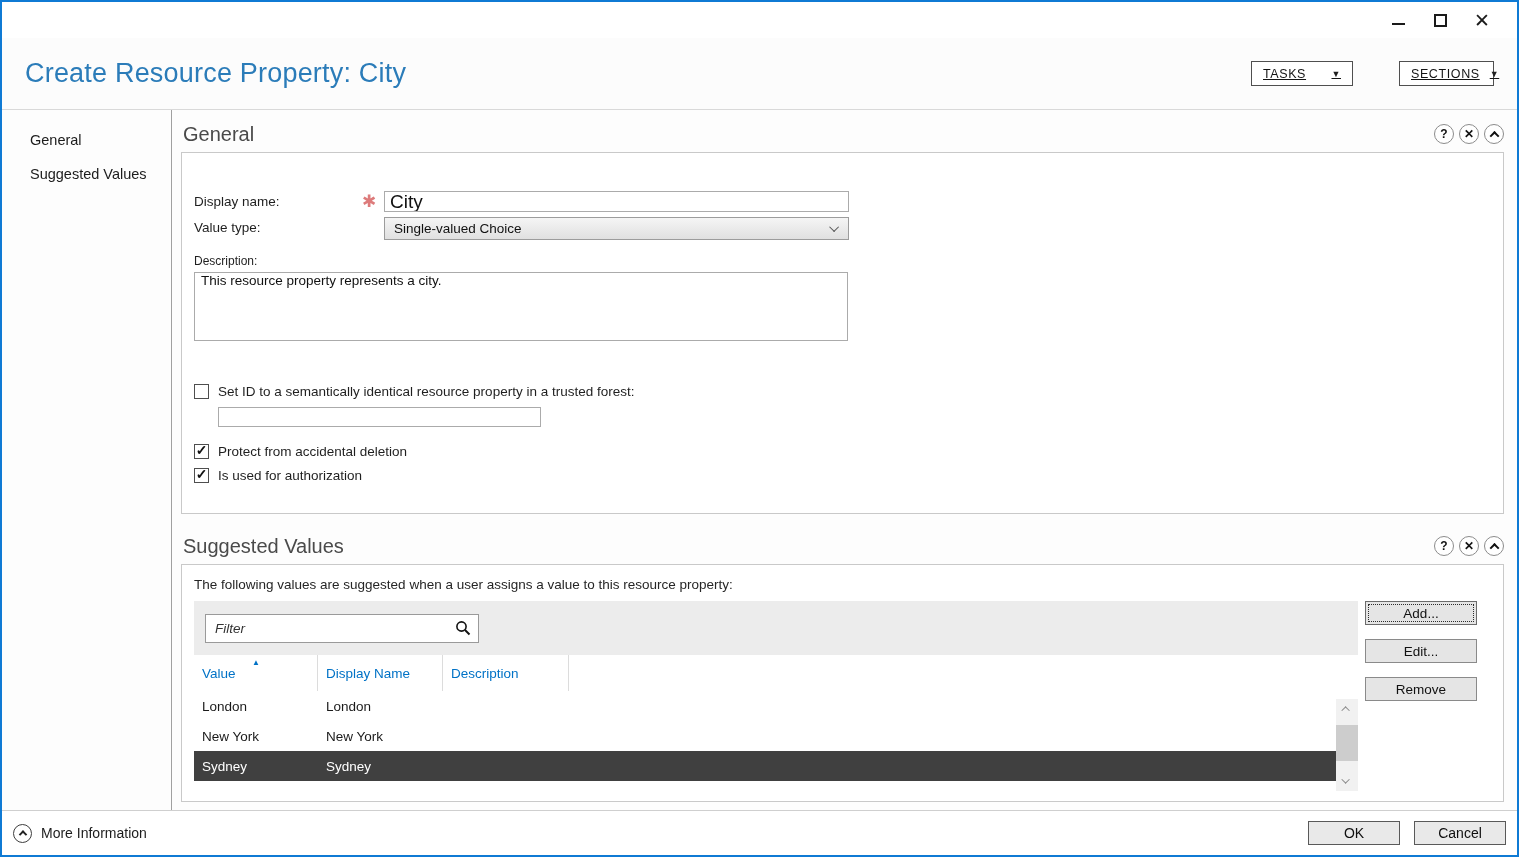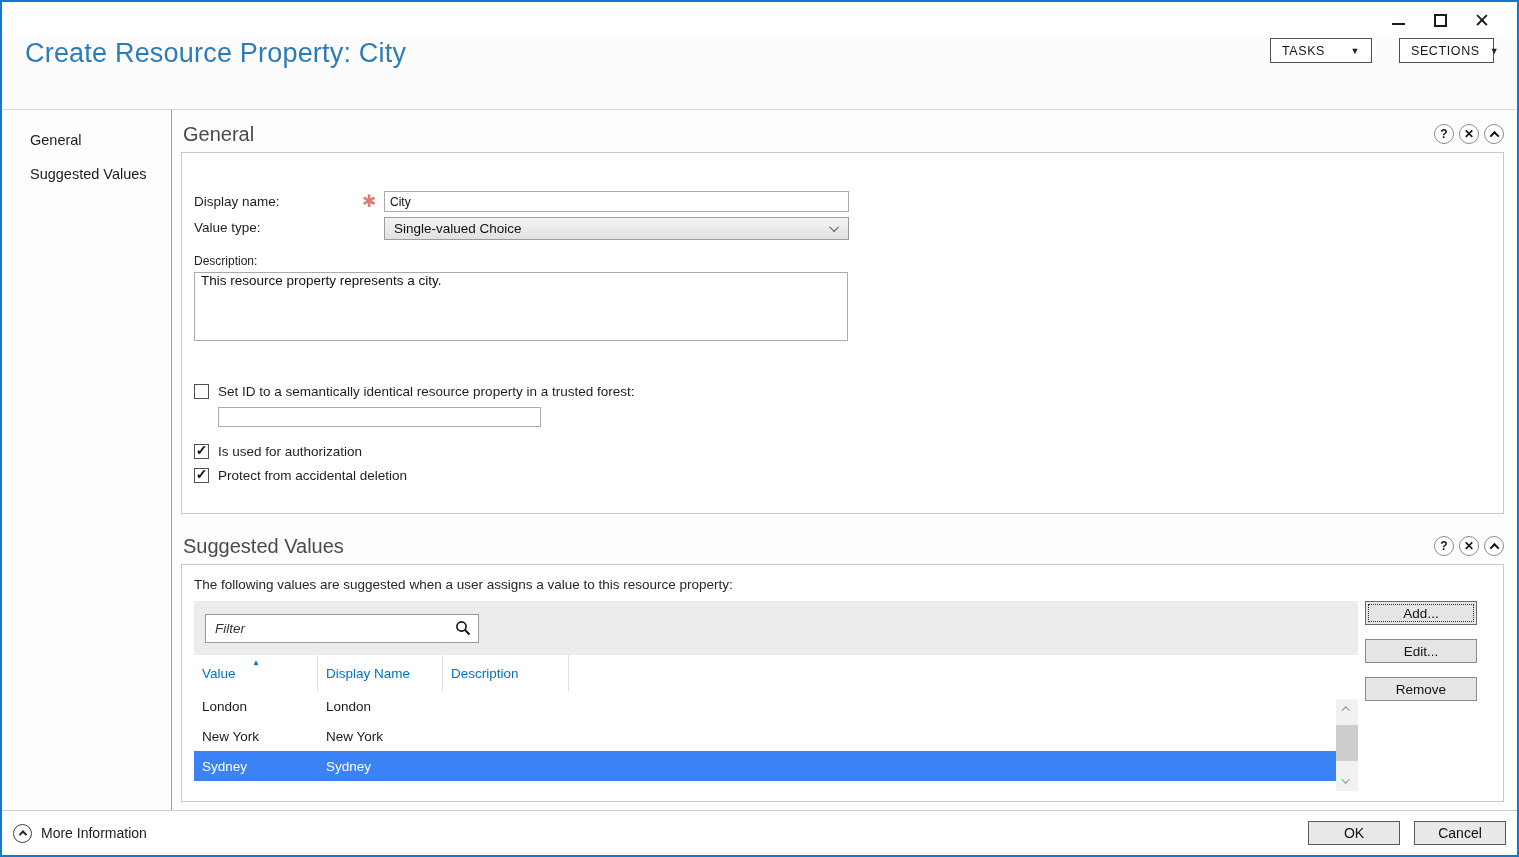--- a/index.html
+++ b/index.html
@@ -17,27 +17,27 @@
     padding-right:14px;
   }
   .win-btn { width:42px; height:30px; display:flex; align-items:center; justify-content:center; cursor:pointer; }
   .minimize-glyph { width:13px; height:0; border-top:2px solid #1a1a1a; margin-top:8px; }
   .maximize-glyph { width:13px; height:13px; border:2px solid #1a1a1a; }
   .close-glyph { font-size:19px; color:#1a1a1a; line-height:1; font-weight:400; }
 
   
   .header {
     height:72px; background:#fcfcfc; border-bottom:1px solid #d9d9d9;
-    display:flex; align-items:flex-start; padding:0 23px;
+    display:flex; align-items:center; padding:0 23px;gap:19px;
   }
   .page-title { flex:1; font-size:27px; color:#2b7cb9; font-weight:400; letter-spacing:0.2px; }
   .hdr-btn {
     height:25px; background:#fff; border:1px solid #4f4f4f; display:flex; align-items:center;
     justify-content:space-between; padding:0 11px; font-size:12.5px; color:#141414;
-    letter-spacing:0.6px; cursor:pointer;
+    letter-spacing:0.6px; cursor:pointer;text-decoration:underline;
   }
   .hdr-btn.tasks { width:102px; margin-right:19px; }
   .hdr-btn.sections { width:95px;margin-left:8px; }
   .tri-down { font-size:9px; color:#1f1f1f; margin-left:10px; }
 
   
   .body { display:flex; height:700px; background:#fdfdfd; }
   .sidebar { width:170px; border-right:1px solid #a0a0a0; padding-top:13px; flex:none; }
   .side-item { padding:9px 6px 9px 28px; font-size:14.5px; color:#1c1c1c; cursor:pointer; }
   .main { flex:1; padding:0 13px 0 9px; overflow:hidden; }
@@ -61,21 +61,21 @@
   .box-suggested { height:238px; padding:12px 12px 10px 12px; }
 
   .intro { font-size:13.5px; color:#262626; line-height:20px; width:1280px; }
 
   
   .form-row { display:flex; align-items:center; margin-top:2px; }
   .row-displayname { margin-top:22px; }
   .f-label { width:168px; font-size:13.5px; color:#1f1f1f; flex:none; }
   .req { width:22px; font-size:17px; color:#dd7b7b; flex:none; line-height:1; }
   .txt-input {
-    width:465px; height:21px; border:1px solid #ababab; font-size:12px; padding:0 5px;
+    width:465px; height:21px; border:1px solid #ababab; font-size:19px; padding:0 5px;
     font-family:"Liberation Sans", sans-serif; color:#111; background:#fff;
   }
   .select-box {
     width:465px; height:23px; border:1px solid #9c9c9c; margin-top:3px;
     background:linear-gradient(#f5f5f5,#e0e0e0); display:flex; align-items:center;
     padding:0 9px; font-size:13.5px; color:#111; cursor:pointer;
   }
   .select-box .val { flex:1; }
   .chev-down-sm { width:7px; height:7px; border-left:1px solid #555; border-bottom:1px solid #555;
     transform:rotate(-45deg) translateY(-2px); }
@@ -122,21 +122,21 @@
   .th-value { width:124px; position:relative; }
   .th-display { width:125px; }
   .th-desc { width:126px; }
   .sort-tri { position:absolute; top:3px; left:58px; font-size:8px; color:#0072c6; }
 
   .trow { height:30px; display:flex; align-items:center; font-size:13.5px; color:#1a1a1a; width:1142px; }
   .trow .td { padding-left:8px; }
   .td-value { width:124px; }
   .td-display { width:125px; }
   .td-desc { width:126px; }
-  .trow.selected { background:#3b82f6; color:#fff; }
+  .trow.selected { background:#404040; color:#fff; }
 
   .vscroll {
     position:absolute; right:0; top:98px; width:22px; height:92px; background:#f1f1f1;
     display:flex; flex-direction:column; justify-content:space-between;
   }
   .vs-btn { height:20px; display:flex; align-items:center; justify-content:center; cursor:pointer; }
   .vs-chev-up { width:6px; height:6px; border-left:1px solid #8a8a8a; border-top:1px solid #8a8a8a; transform:rotate(45deg) translateY(2px); }
   .vs-chev-down { width:6px; height:6px; border-left:1px solid #8a8a8a; border-bottom:1px solid #8a8a8a; transform:rotate(-45deg) translateY(-2px); }
   .vs-thumb { position:absolute; top:26px; left:0; width:22px; height:36px; background:#cdcdcd; cursor:pointer; }
 
@@ -242,26 +242,26 @@
 
         <div class="check-group">
           <div class="check-row">
             <div class="cbx"></div>
             <div class="cbx-label">Set ID to a semantically identical resource property in a trusted forest:</div>
           </div>
           <input class="setid-input" type="text" value="" style="">
 
           <div class="check-row">
             <div class="cbx checked"></div>
-            <div class="cbx-label">Is used for authorization</div>
+            <div class="cbx-label">Protect from accidental deletion</div>
           </div>
 
           <div class="check-row">
             <div class="cbx checked"></div>
-            <div class="cbx-label">Protect from accidental deletion</div>
+            <div class="cbx-label">Is used for authorization</div>
           </div>
         </div>
       </div>
 
       <div class="sec-head" style="margin-top:14px;">
         <div class="sec-title">Suggested Values</div>
         <div class="circ">
             <span class="q">?</span>
           </div>
         <div class="circ">

